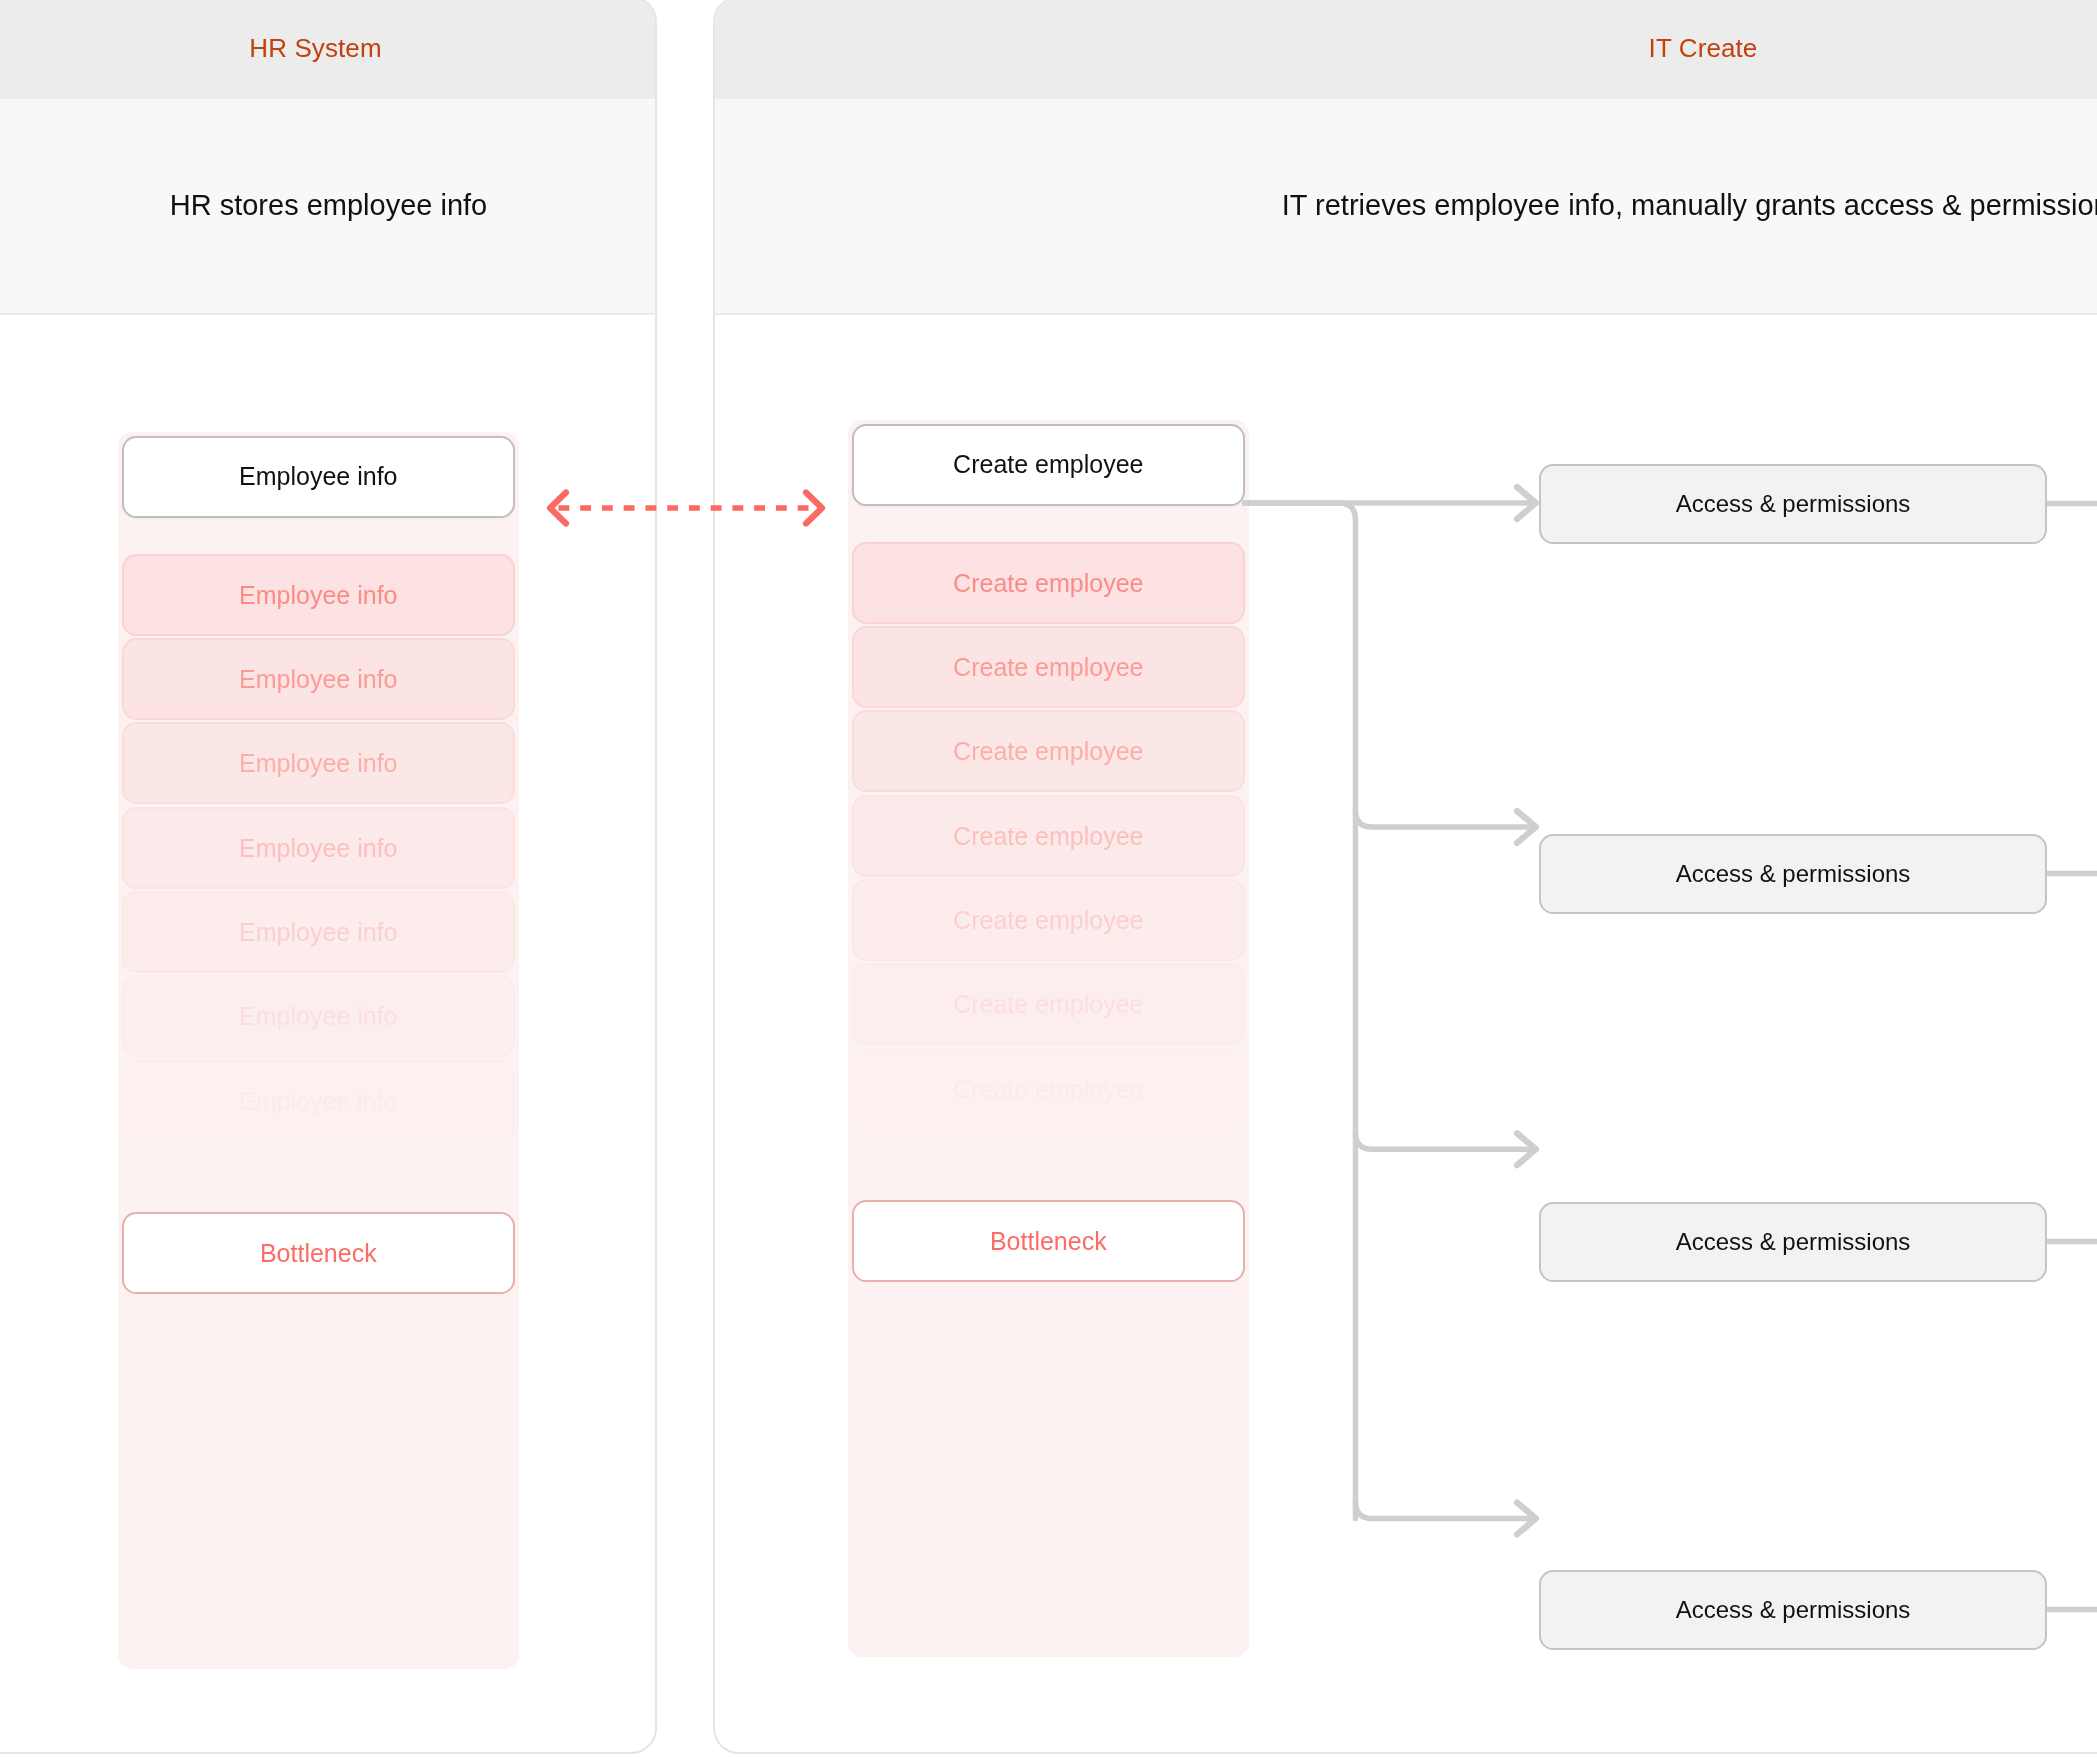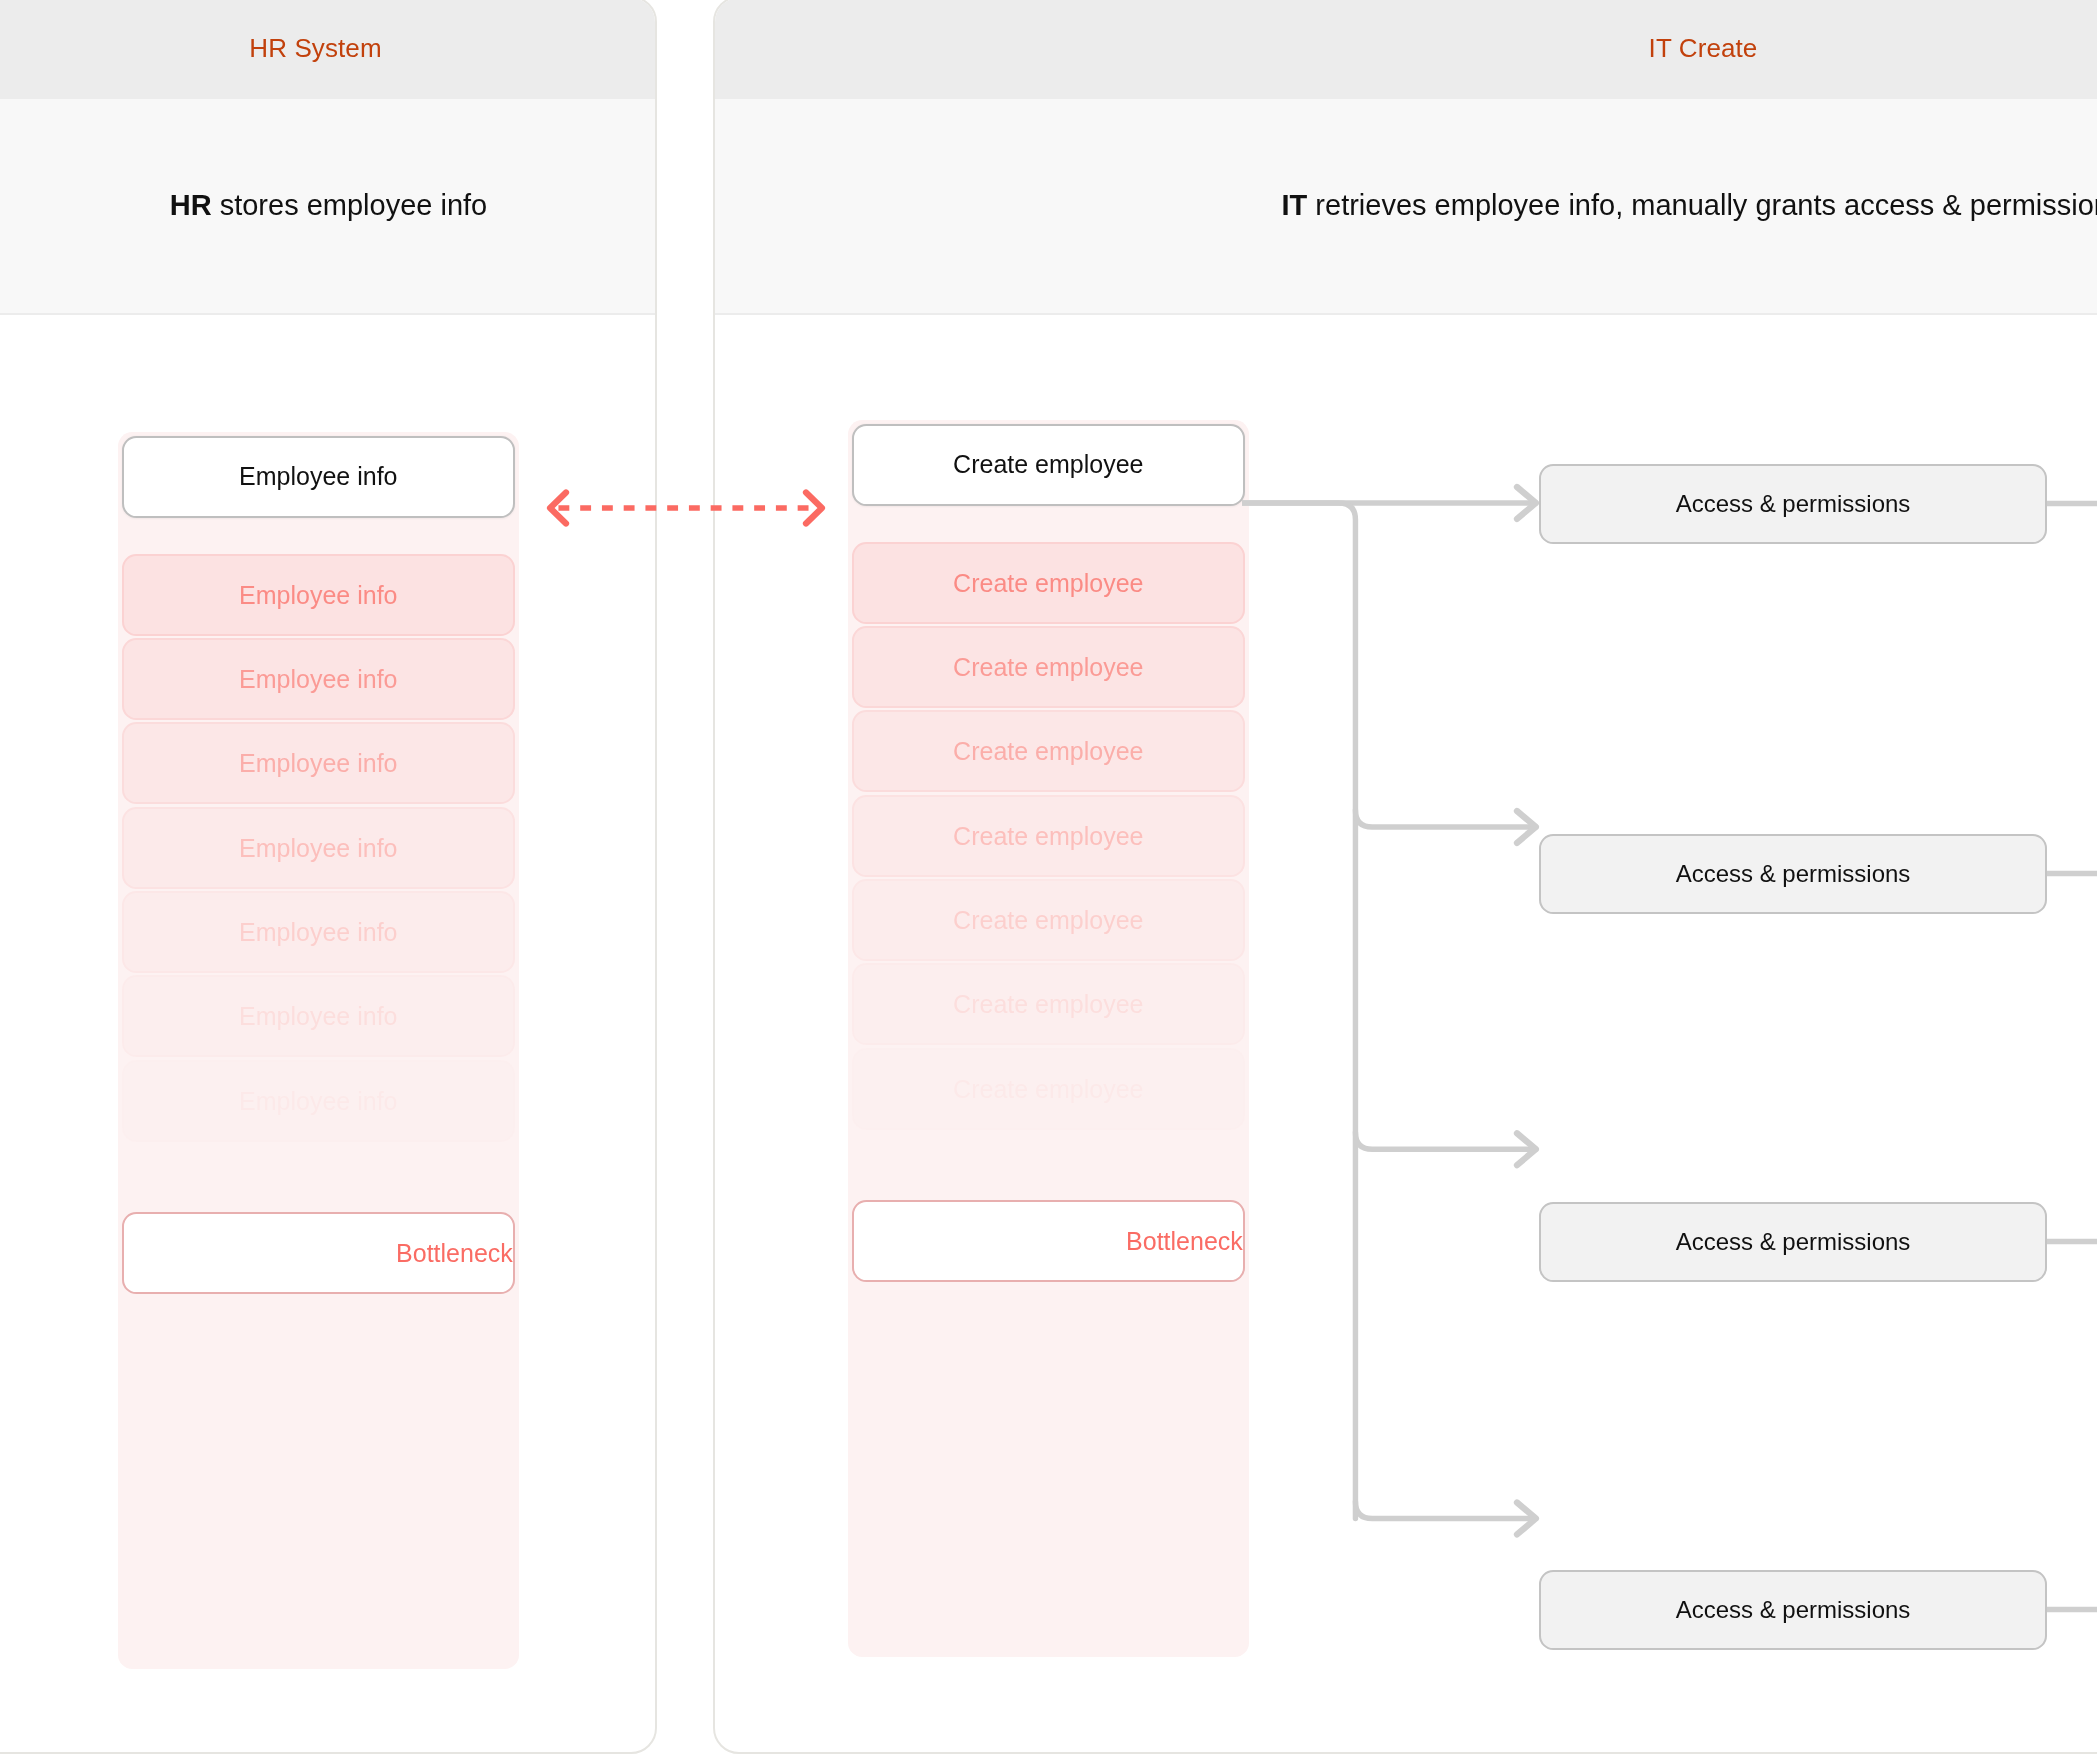--- a/index.html
+++ b/index.html
@@ -33,21 +33,21 @@
   .panel-subtitle-band{
     position:absolute;left:0;top:101px;width:100%;height:216px;
     background:#F8F8F8;border-bottom:2.1px solid #ECECEC;
     display:flex;align-items:center;justify-content:center;
     box-sizing:border-box;
   }
   #hr-panel .panel-subtitle-band{padding-left:26px;}
   .panel-subtitle{
     font-size:29px;color:#111111;font-weight:400;white-space:nowrap;
   }
-  .panel-subtitle b{font-weight:700;text-align:center;}
+  .panel-subtitle b{font-weight:400;text-align:center;}
 
   
   .stack{
     position:absolute;
     width:401px;
     background:#FDF2F2;
     border-radius:14.3px;
     padding:0;
   }
   #hr-stack{left:118px;top:432px;height:1237px;}
@@ -61,21 +61,21 @@
     font-size:25px;
   }
   .card-primary{
     background:#ffffff;border:2.1px solid #BFBFBF;color:#111111;
     box-shadow:0 0.8px 2.1px rgba(0,0,0,.05);
   }
   .card-ghost{
     background:#FCE2E2;border:2.1px solid #FBD2D2;color:#FB8B85;
   }
   .card-bottleneck{
-    background:#ffffff;border:2.1px solid #E8AFAF;color:#FA6C64;justify-content:flex-end;
+    background:#ffffff;border:2.1px solid #E8AFAF;color:#FA6C64;
   }
 
   
   #dual-arrow{position:absolute;left:533px;top:485px;width:306px;height:46px;}
 
   
   #branch-svg{position:absolute;left:1242px;top:461px;width:336px;height:1133px;}
 
   
   .ap-box{

